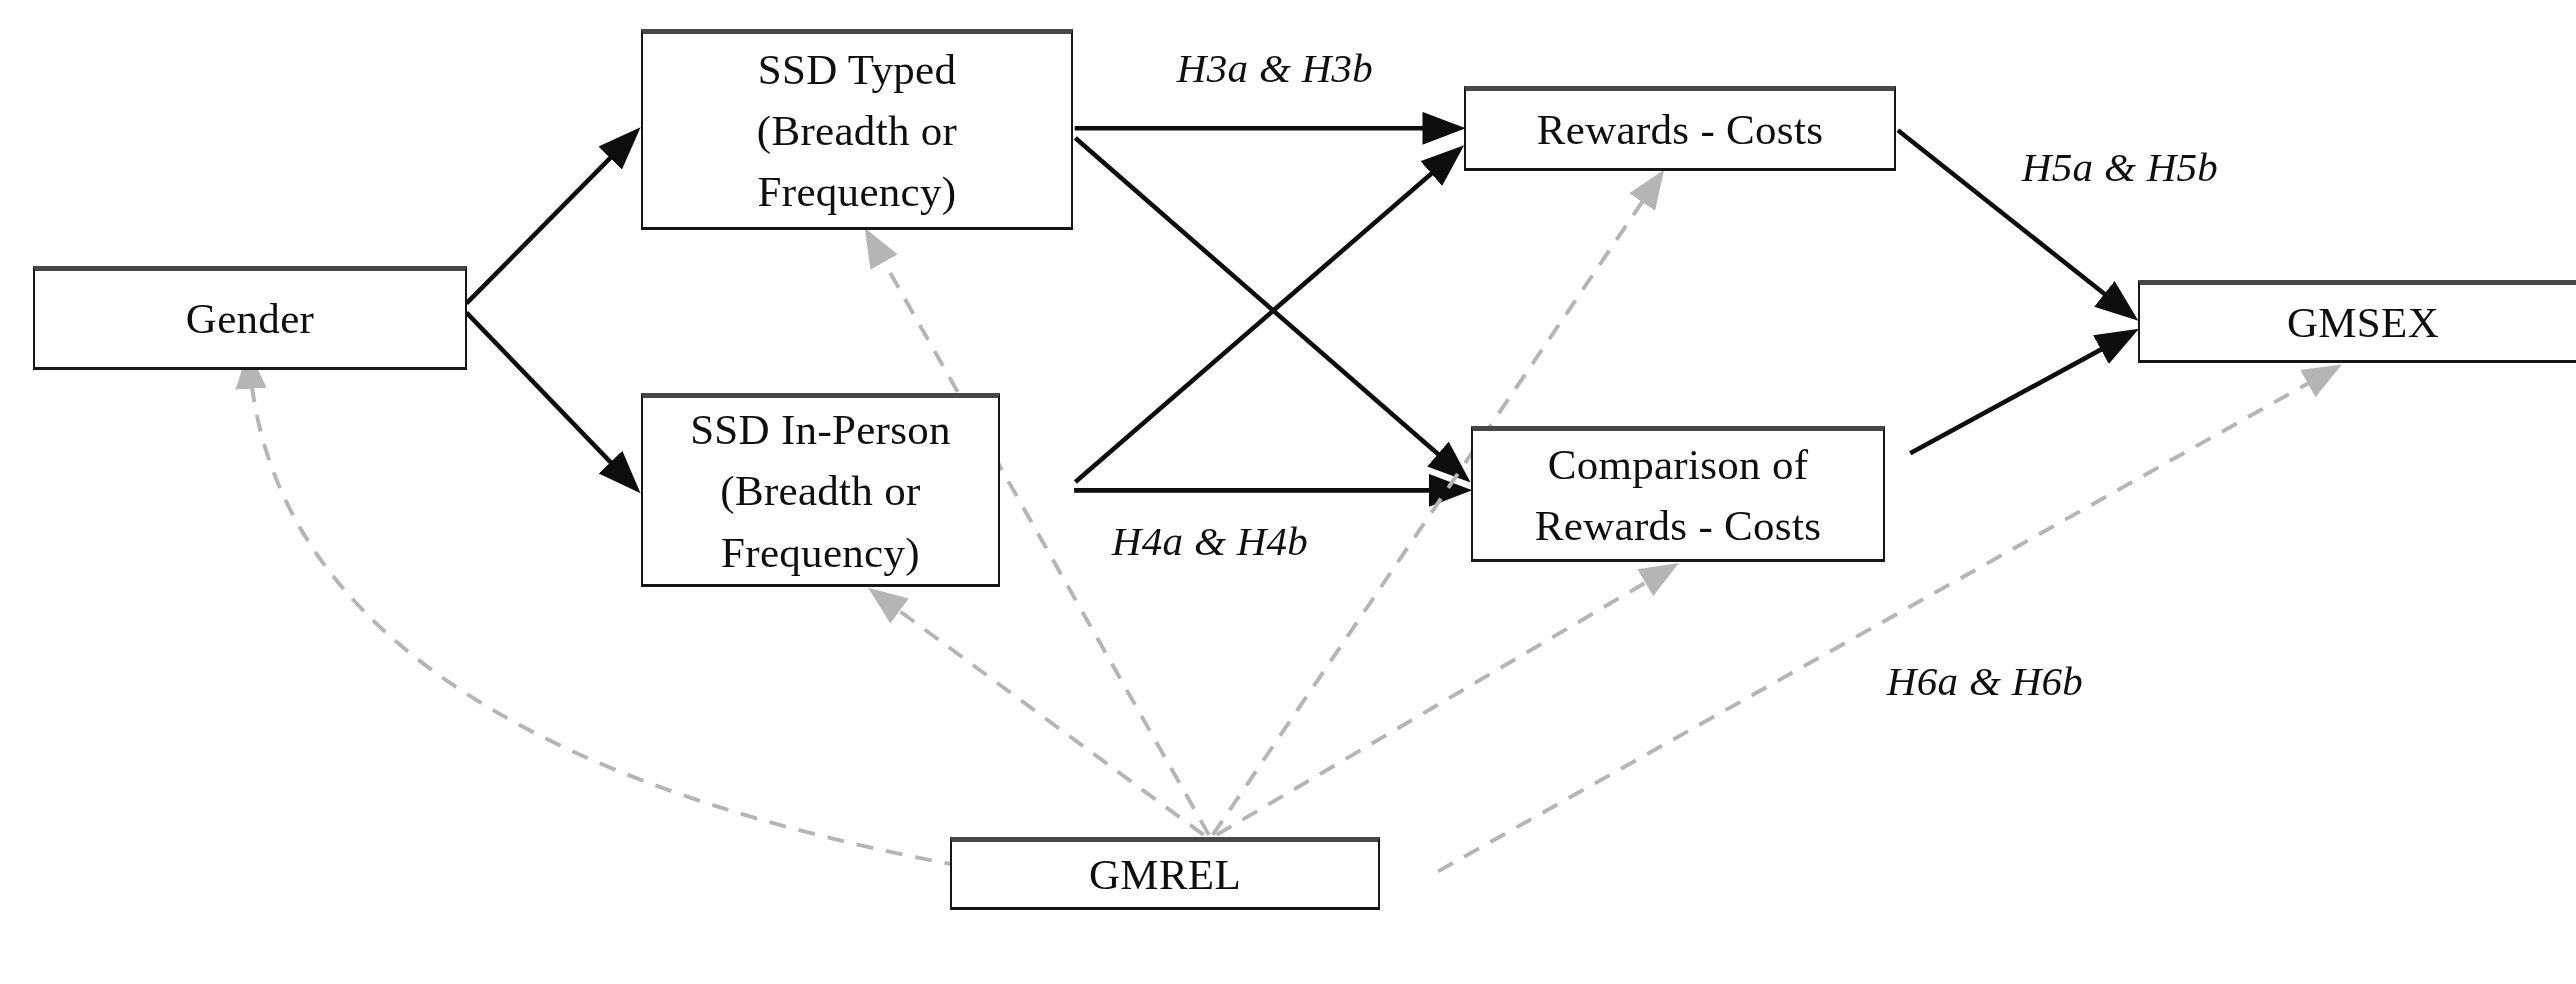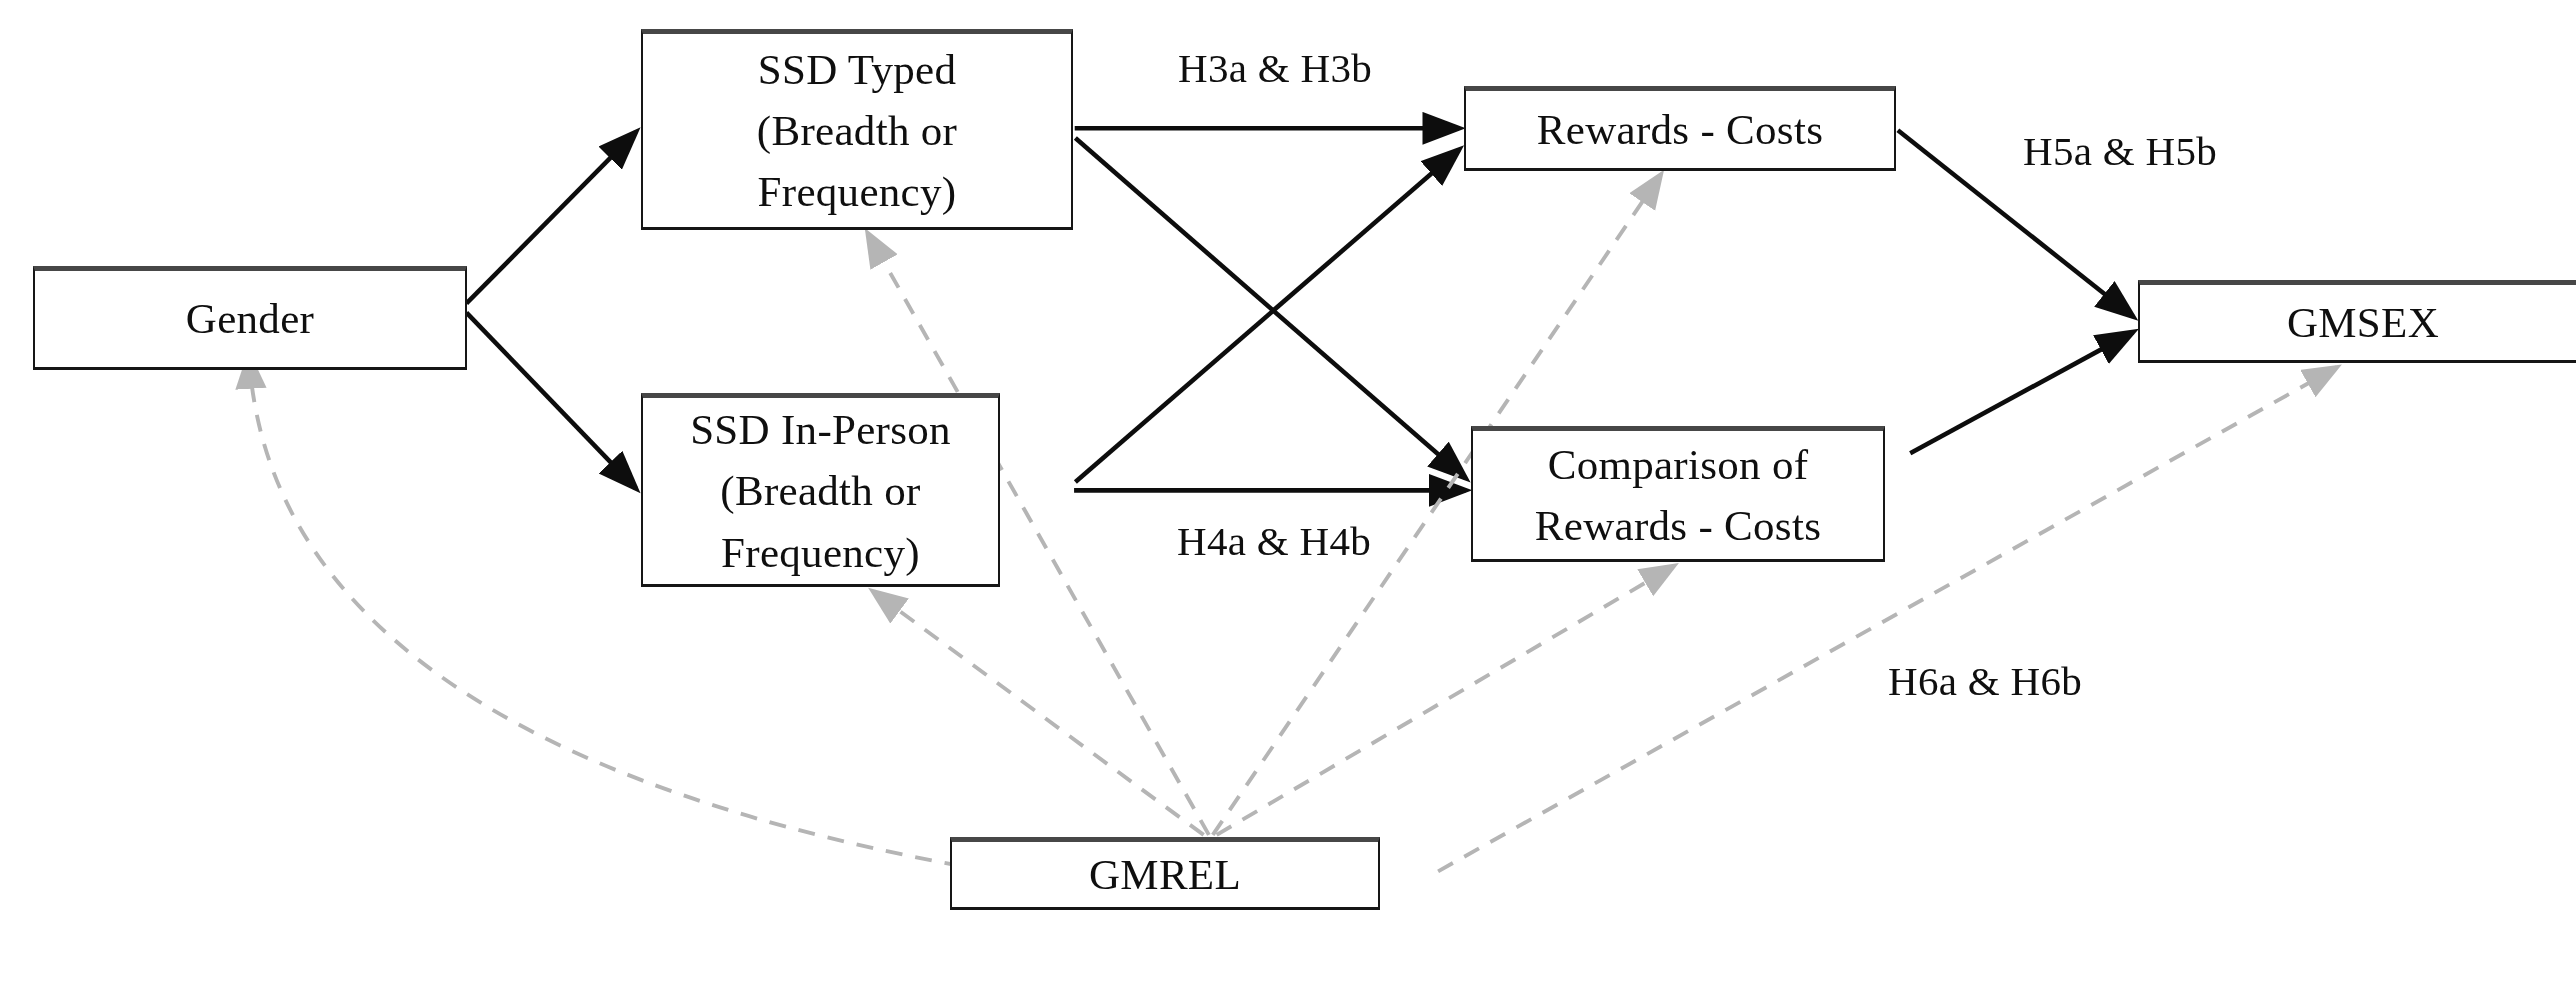--- a/index.html
+++ b/index.html
@@ -38,20 +38,21 @@
     letter-spacing: 0.3px;
   }
   .edge-label {
     position: absolute;
     z-index: 3;
     transform: translate(-50%, -50%);
     font-size: 41px;
     color: var(--txt, #0f0f0f);
     white-space: nowrap;
     letter-spacing: 0.3px;
+    font-style: italic;
   }
 </style>
 </head>
 <body>
 
 <div class="stage">
 
   <svg class="edges-layer" id="edges-svg" viewBox="0 0 3955 1511" xmlns="http://www.w3.org/2000/svg">
     <defs>
       <marker id="mh-solid" markerUnits="strokeWidth" markerWidth="11" markerHeight="9" refX="8" refY="3.6" orient="auto-start-reverse">
@@ -106,18 +107,18 @@
 
   <div class="node" style="left:2138px; top:280px; width:450px; height:83px">
     <span class="lbl">GMSEX</span>
   </div>
 
   <div class="node" style="left:950px; top:837px; width:430px; height:73px">
     <span class="lbl">GMREL</span>
   </div>
 
   <div class="edge-label" style="left:1275px; top:68px">H3a &amp; H3b</div>
-  <div class="edge-label" style="left:1274px; top:541px">H4a &amp; H4b</div>
-  <div class="edge-label" style="left:2120px; top:151px">H5a &amp; H5b</div>
+  <div class="edge-label" style="left:1210px; top:541px">H4a &amp; H4b</div>
+  <div class="edge-label" style="left:2120px; top:167px">H5a &amp; H5b</div>
   <div class="edge-label" style="left:1985px; top:681px">H6a &amp; H6b</div>
 
 </div>
 
 
 </body></html>

